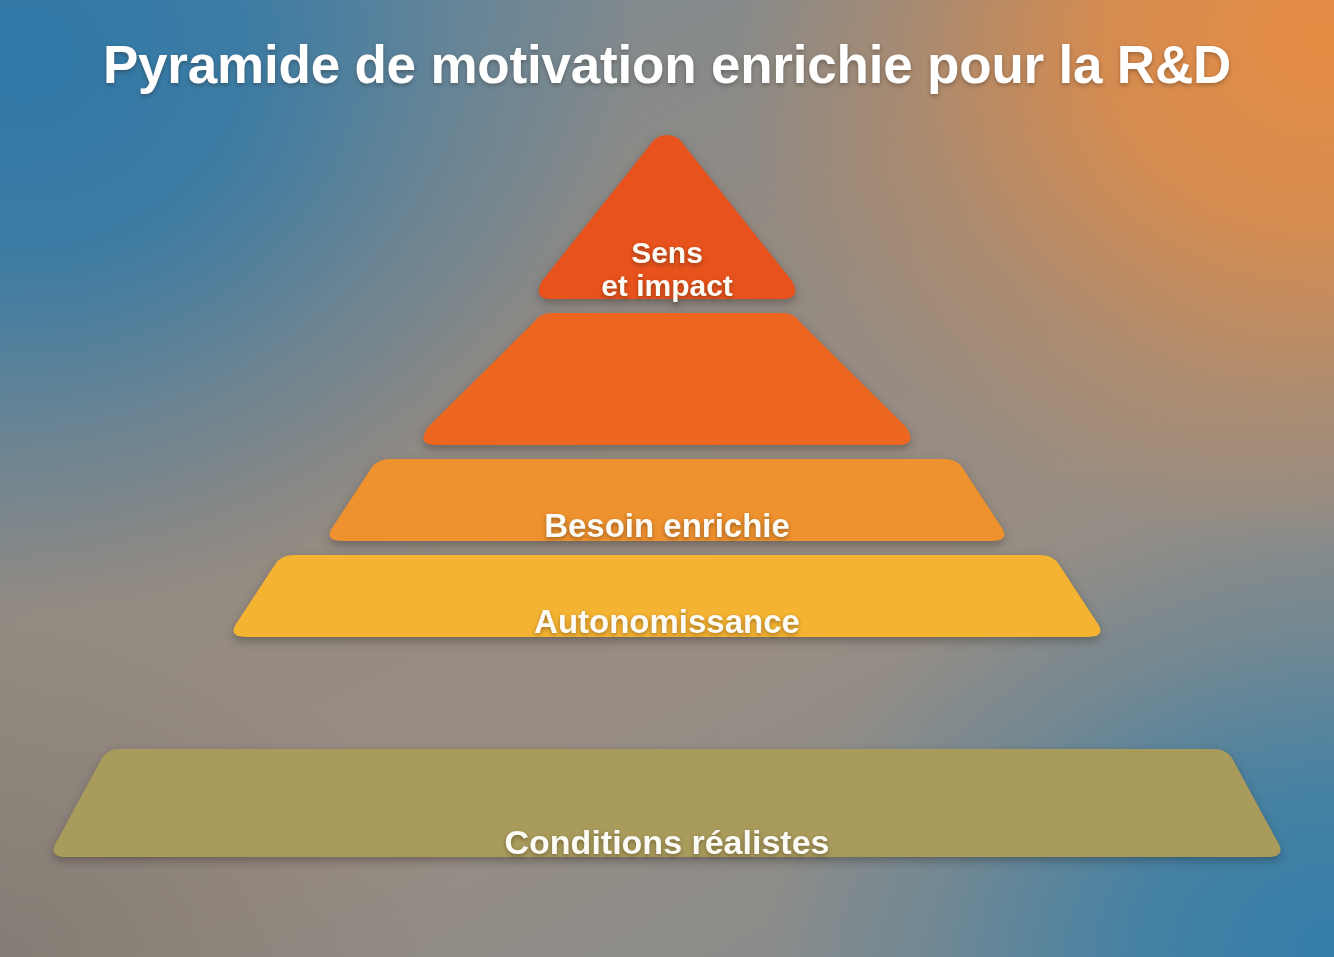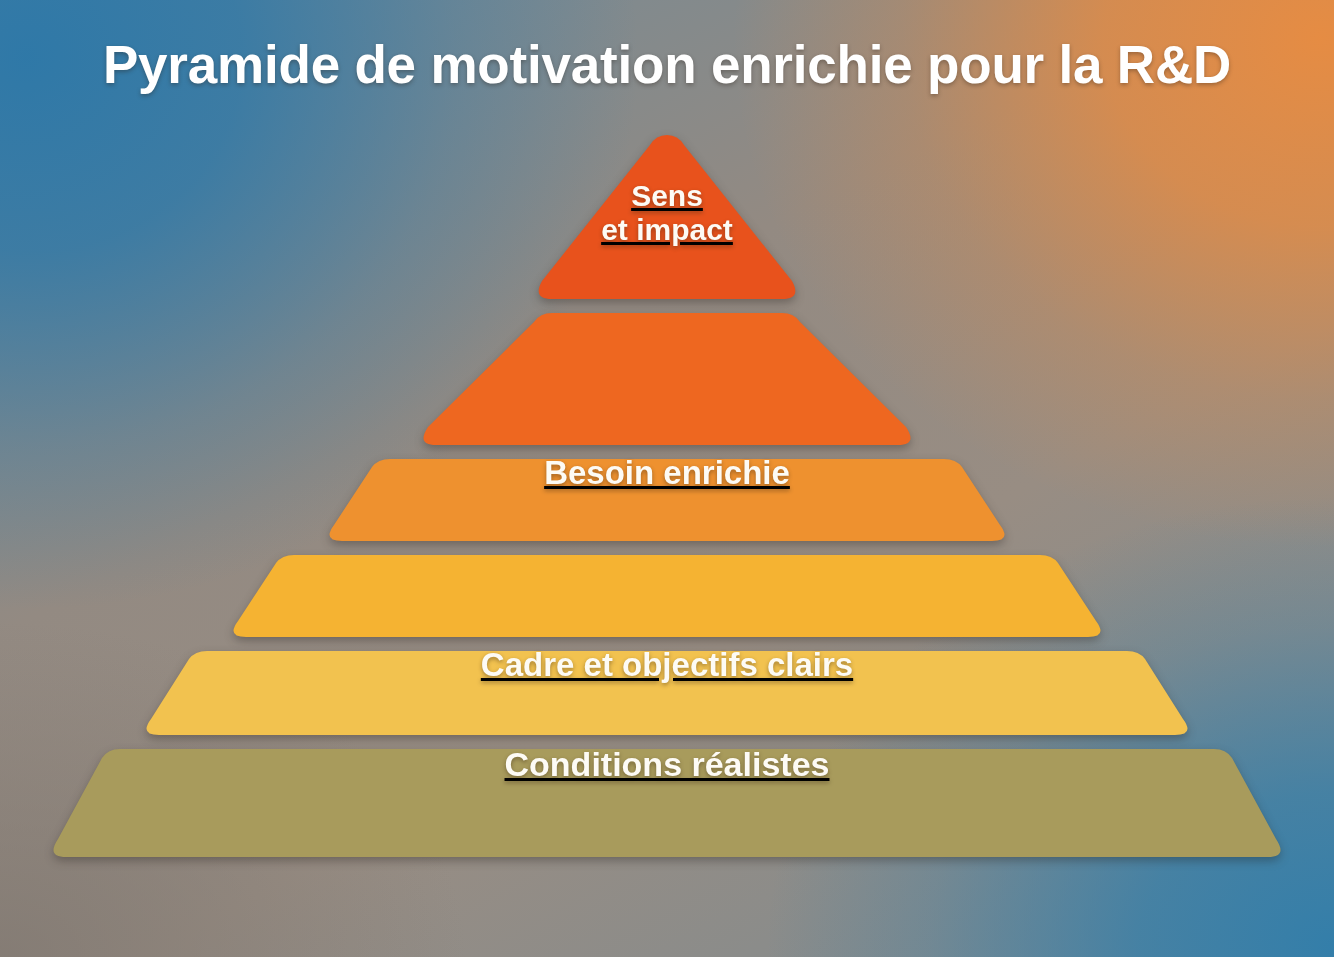--- a/index.html
+++ b/index.html
@@ -50,24 +50,23 @@
     left: 0;
     width: 100%;
     height: 760px;
   }
 
   .tier {
     position: absolute;
     left: 50%;
     transform: translateX(-50%);
     display: flex;
-    align-items: flex-start;
+    align-items: flex-end;
     justify-content: center;
     filter: drop-shadow(0 4px 5px rgba(30,25,20,0.33));
-    text-decoration: underline;
   }
 
   .tier svg {
     position: absolute;
     inset: 0;
     width: 100%;
     height: 100%;
     display: block;
   }
 
@@ -125,28 +124,23 @@
     <svg viewBox="0 0 694 90" preserveAspectRatio="none">
       <path d="M 70 4 L 624 4 Q 636 4 642 12 L 680 70 Q 692 86 672 86 L 22 86 Q 2 86 14 70 L 52 12 Q 58 4 70 4 Z" fill="#ee912f"></path>
     </svg>
     <div class="tier-label">Besoin enrichie</div>
   </div>
 
   <div class="tier" id="tier-3">
     <svg viewBox="0 0 886 90" preserveAspectRatio="none">
       <path d="M 70 4 L 816 4 Q 828 4 834 12 L 872 70 Q 884 86 864 86 L 22 86 Q 2 86 14 70 L 52 12 Q 58 4 70 4 Z" fill="#f5b332"></path>
     </svg>
+    <div class="tier-label">Autonomissance</div>
   </div>
 
-  <div class="tier" id="tier-4">
-    <svg viewBox="0 0 1060 92" preserveAspectRatio="none">
-      <path d="M 70 4 L 990 4 Q 1002 4 1008 12 L 1046 72 Q 1058 88 1038 88 L 22 88 Q 2 88 14 72 L 52 12 Q 58 4 70 4 Z" fill="#f2c24f"></path>
-    </svg>
-    <div class="tier-label">Cadre et objectifs clairs</div>
-  </div>
 
   <div class="tier" id="tier-5">
     <svg viewBox="0 0 1246 116" preserveAspectRatio="none">
       <path d="M 76 4 L 1170 4 Q 1182 4 1188 13 L 1232 94 Q 1244 112 1224 112 L 22 112 Q 2 112 14 94 L 58 13 Q 64 4 76 4 Z" fill="#a89b5c"></path>
     </svg>
     <div class="tier-label">Conditions réalistes</div>
   </div>
 
 </div>
 

